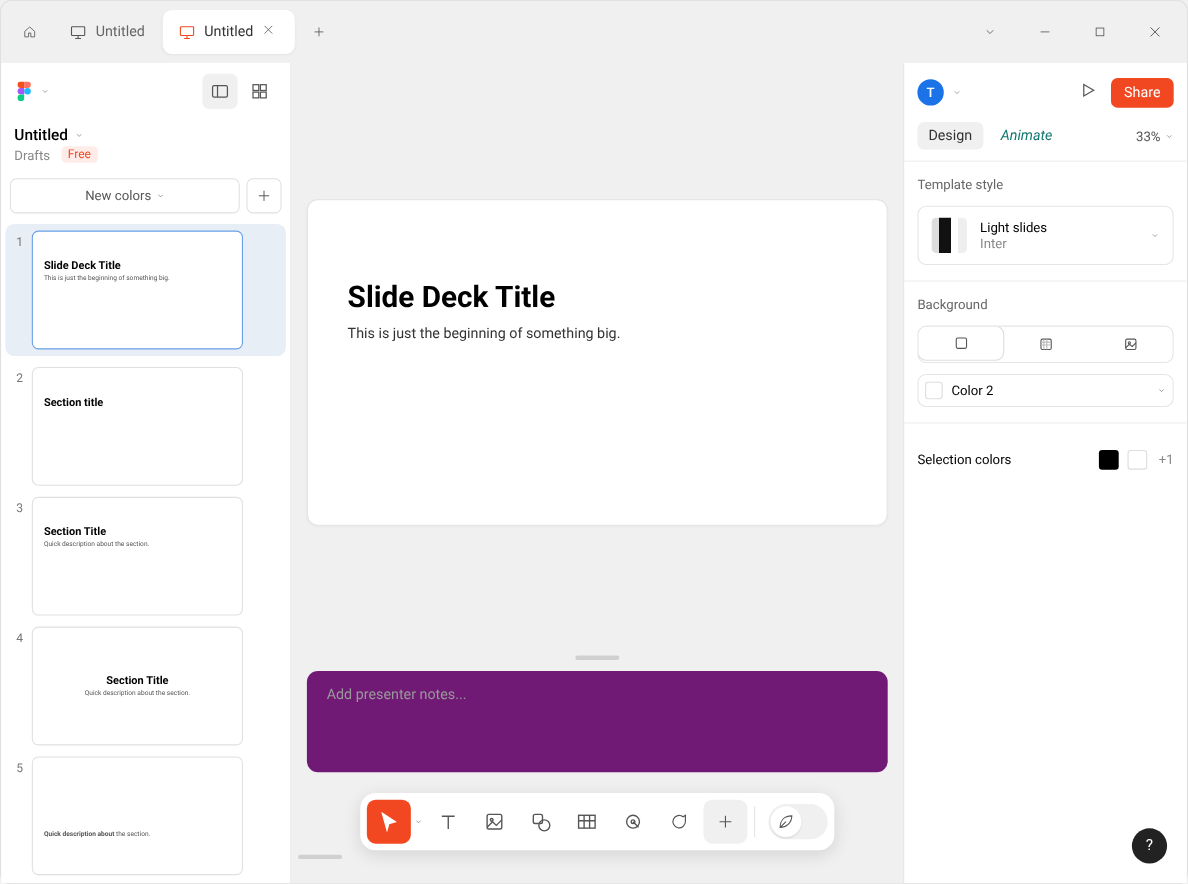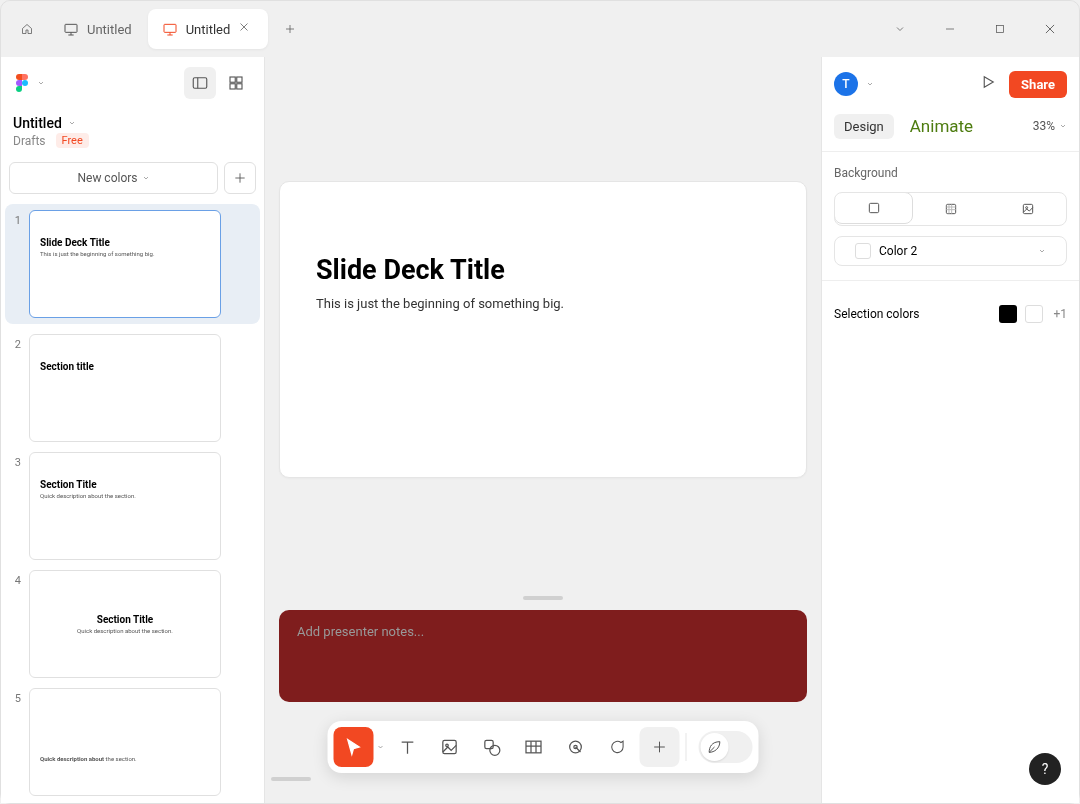--- a/index.html
+++ b/index.html
@@ -41,50 +41,50 @@
   .thumb .tt2 { font-size:6px; color:#555; margin-top:2px;}
   .thumb .tt2c { font-size:6px; color:#555; margin-top:2px; text-align:center;}
   .thumb.centered { display:flex; flex-direction:column; align-items:center; justify-content:center; padding:0; }
   
   .canvas-wrap { flex:1; background:#f0f0f0; display:flex; flex-direction:column; position:relative;}
   .canvas-spacer { height:124px;}
   .slide { width:528px; height:297px; background:#fff; margin:0 auto; border:1px solid #e5e5e5; border-radius:10px; padding:72px 36px 36px 36px; box-shadow:0 1px 2px rgba(0,0,0,0.03);}
   .slide-title { font-size:27px; font-weight:700; margin-bottom:10px;}
   .slide-sub { font-size:13px; color:#333;}
   .notes-handle { width:40px; height:4px; background:#d0d0d0; border-radius:2px; margin:118px auto 10px auto;}
-  .notes { width:528px; height:92px; background:#7f1d1d; margin:0 auto; border-radius:10px; padding:14px 18px; color:#999; font-size:13px;}
+  .notes { width:528px; height:92px; background:#701a75; margin:0 auto; border-radius:10px; padding:14px 18px; color:#999; font-size:13px;}
   .canvas-handle { width:40px; height:4px; background:#d0d0d0; border-radius:2px; position:absolute; left:6px; bottom:22px;}
   
   .toolbar { position:absolute; bottom:30px; left:50%; transform:translateX(-50%); background:#fff; border-radius:14px; box-shadow:0 4px 16px rgba(0,0,0,0.12); padding:6px; display:flex; gap:2px; align-items:center;}
   .tool { width:40px; height:40px; display:flex; align-items:center; justify-content:center; border-radius:8px;}
   .tool.active { background:#F24822; color:#fff;}
   .tool.active svg { stroke:#fff;}
   .tool-car { width:10px; display:flex; align-items:center; justify-content:center;}
   .tool-sep { width:1px; height:28px; background:#e5e5e5; margin:0 4px;}
   .toggle-wrap { width:54px; height:32px; background:#f0f0f0; border-radius:16px; display:flex; align-items:center; padding:2px; margin-left:6px;}
   .toggle-knob { width:28px; height:28px; background:#fff; border-radius:14px; display:flex; align-items:center; justify-content:center; box-shadow:0 1px 2px rgba(0,0,0,0.1);}
   
   .sidebar-right { width:258px; background:#fff; border-left:1px solid #e5e5e5; display:flex; flex-direction:column; position:relative;}
   .rsb-top { padding:12px 12px; display:flex; align-items:center; gap:8px;}
   .avatar { width:24px; height:24px; border-radius:50%; background:#1c73e8; color:#fff; display:flex; align-items:center; justify-content:center; font-size:12px; font-weight:500;}
-  .share { margin-left:auto; background:#F24822; color:#fff; padding:6px 12px; border-radius:6px; font-size:13px; font-weight:700;}
+  .share { margin-left:auto; background:#F24822; color:#fff; padding:6px 12px; border-radius:6px; font-size:13px; font-weight:400;}
   .tabs-row { padding:0 12px 10px; display:flex; align-items:center; gap:6px;text-align:center;}
   .design-tab { background:#f0f0f0; padding:5px 10px; border-radius:6px; font-size:13px; color:#333;}
-  .animate-tab { padding:5px 10px; font-size:17px; color:#4d7c0f;}
+  .animate-tab { padding:5px 10px; font-size:13px; color:#0f766e;font-style:italic;}
   .zoom { margin-left:auto; font-size:12px; color:#555; display:flex; align-items:center; gap:4px;}
   .rsb-sec { border-top:1px solid #eee; padding:14px 12px;}
   .rsb-sec-title-row { display:flex; align-items:center; font-size:13px; font-weight:500;}
   .rsb-sec-title-row .spacer { flex:1;}
   .rsb-label { font-size:12px; color:#666; margin-bottom:12px;}
   .template-box { border:1px solid #e5e5e5; border-radius:8px; padding:10px 12px; display:flex; align-items:center; gap:12px; font-size:12px;}
   .template-thumb { width:32px; height:32px; background:linear-gradient(90deg,#ddd 0 20%, #111 20% 55%, #fff 55% 75%, #eee 75% 100%); border-radius:4px;}
   .bg-options { display:flex; border:1px solid #e5e5e5; border-radius:8px; overflow:hidden; margin-bottom:10px;}
   .bg-opt { flex:1; height:32px; display:flex; align-items:center; justify-content:center;}
   .bg-opt.active { background:#fff; border:1px solid #ddd; margin:-1px; border-radius:8px;}
-  .color-sel { border:1px solid #e5e5e5; border-radius:8px; padding:6px 20px; display:flex; align-items:center; gap:8px; font-size:12px;}
+  .color-sel { border:1px solid #e5e5e5; border-radius:8px; padding:6px 6px; display:flex; align-items:center; gap:8px; font-size:12px;}
   .swatch { width:16px; height:16px; border:1px solid #ddd; border-radius:3px; background:#fff;}
   .sel-colors-row { padding:24px 12px; display:flex; align-items:center; gap:8px; font-size:12px; border-top:1px solid #eee;}
   .swatch-black { width:18px; height:18px; background:#000; border-radius:3px;}
   .swatch-white { width:18px; height:18px; background:#fff; border:1px solid #ddd; border-radius:3px;}
   .plus-count { color:#888; margin-left:2px;}
   .help-btn { position:absolute; bottom:18px; right:18px; width:32px; height:32px; border-radius:50%; background:#222; color:#fff; display:flex; align-items:center; justify-content:center; font-size:14px;}
   svg { stroke:#555; stroke-width:1.5; fill:none; }
   .caret { width:8px; height:8px; }
 </style>
 </head>
@@ -336,20 +336,34 @@
         <div class="design-tab">Design</div>
         <div class="animate-tab">Animate</div>
         <div class="zoom">
           <span>33%</span>
           <svg class="caret" viewBox="0 0 24 24">
               <path d="M6 9 L12 15 L18 9"></path>
             </svg>
         </div>
       </div>
       <div class="rsb-sec">
+        <div class="rsb-label">Template style</div>
+        <div class="template-box">
+          <div class="template-thumb"></div>
+          <div>
+            <div>Light slides</div>
+            <div style="color:#888">Inter</div>
+          </div>
+          <div style="flex:1"></div>
+          <svg class="caret" viewBox="0 0 24 24">
+              <path d="M6 9 L12 15 L18 9"></path>
+            </svg>
+        </div>
+      </div>
+      <div class="rsb-sec">
         <div class="rsb-label">Background</div>
         <div class="bg-options">
           <div class="bg-opt active">
               <svg width="16" height="16" viewBox="0 0 24 24">
                 <rect x="5" y="5" width="14" height="14" rx="2"></rect>
               </svg>
             </div>
           <div class="bg-opt">
               <svg width="16" height="16" viewBox="0 0 24 24">
                 <rect x="5" y="5" width="14" height="14" rx="2"></rect>

